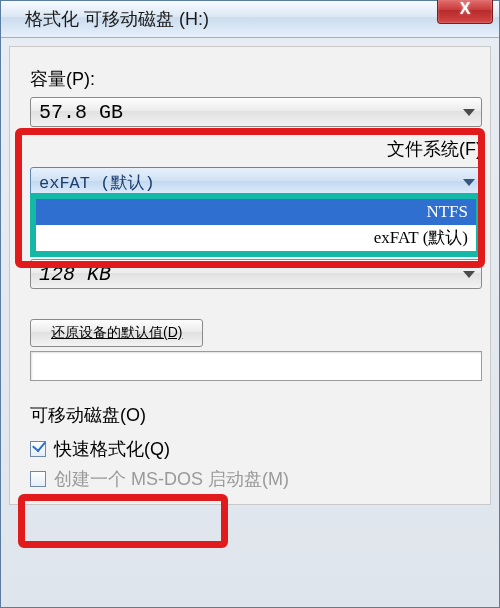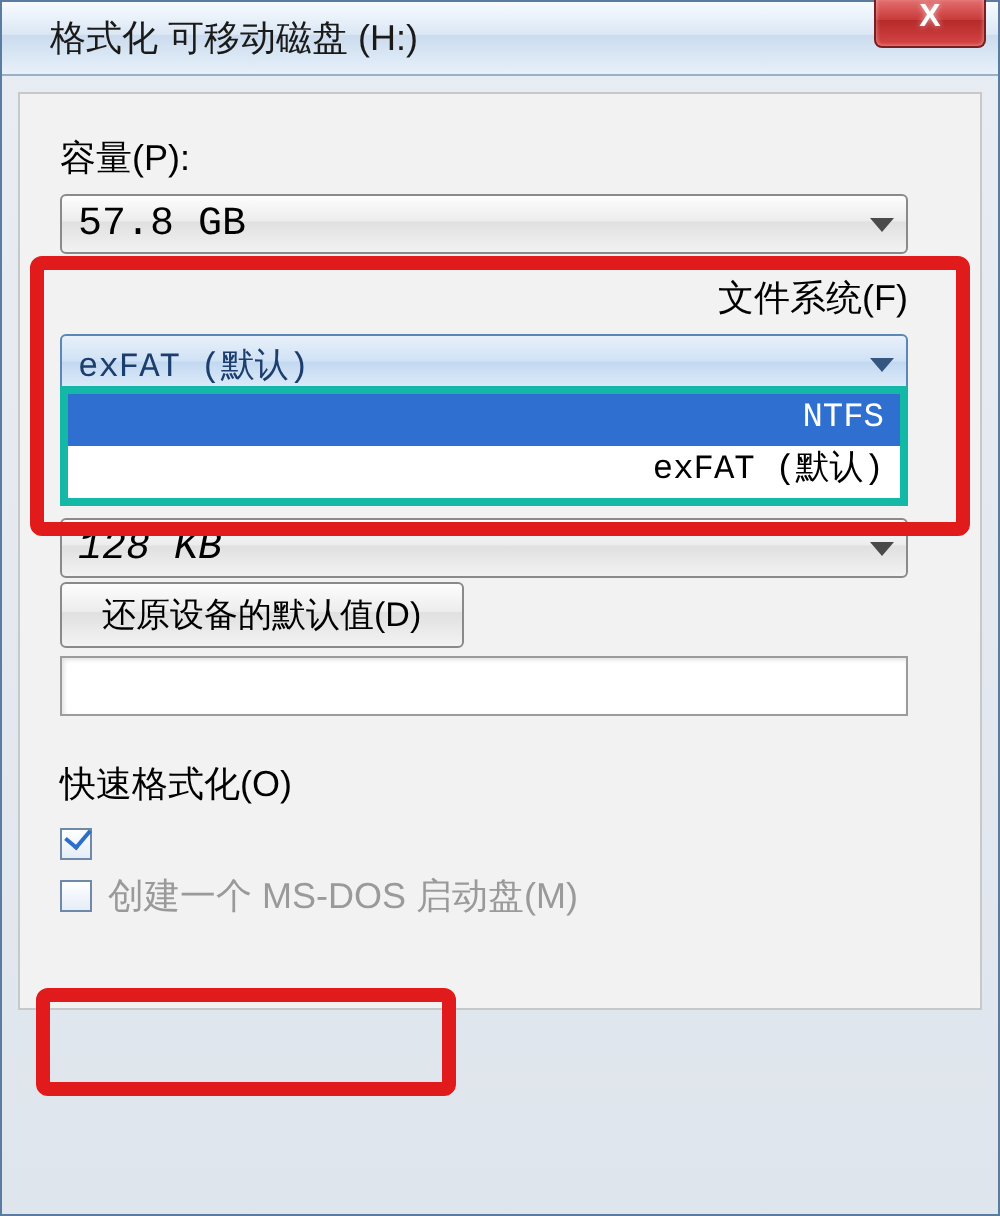--- a/index.html
+++ b/index.html
@@ -45,21 +45,21 @@
     text-align: center;
     font-weight: bold;
     font-size: 16px;
     line-height: 20px;
     text-shadow: 0 0 3px rgba(255,255,255,0.6);
     box-shadow: inset 0 0 2px rgba(255,255,255,0.5);
   }
   .client {
     position: relative;
     margin: 8px;
-    padding: 14px 36px 0 20px;
+    padding: 14px 8px 0 20px;
     background: #f2f2f2;
     border: 1px solid #c8c8c8;
     height: 459px;
     box-sizing: border-box;
   }
   .lbl {
     font-size: 18px;
     color: #000;
     margin-bottom: 6px;
     margin-top: 6px;
@@ -120,51 +120,52 @@
     border-left: 6px solid transparent;
     border-right: 6px solid transparent;
     border-top: 7px solid #35567e;
   }
   .dropdown-list {
     position: absolute;
     left: 0;
     top: 56px;
     width: 100%;
     background: #fff;
-    border: 4px solid #14b8a6;
+    border: 6px solid #14b8a6;
     box-sizing: border-box;
     z-index: 30;
-    font-family: Liberation Mono, monospace;
+    font-family: Liberation Serif, serif;
     font-size: 17px;
   }
   .dropdown-list .opt {
     padding: 2px 8px;
     height: 22px;
     line-height: 22px;
   }
   .dropdown-list .opt.selected {
     background: #2f6fd0;
     color: #fff;
   }
 
   
   .alloc-wrap {
     margin-top: 62px;
     font-style: italic;
   }
 
   .btn {
     display: inline-block;
-    margin-top: 2px;
+    margin-top: 30px;
     margin-bottom: 4px;
     padding: 4px 20px;
     background: linear-gradient(#fdfdfd, #ececec 45%, #e0e0e0 46%, #f3f3f3);
     border: 1px solid #8a8a8a;
     border-radius: 3px;
-    font-size: 17px;
+    font-size: 14px;
+    text-decoration: underline;
   }
 
   .textinput {
     width: 100%;
     height: 30px;
     border: 1px solid #9c9c9c;
     background: #fff;
     box-shadow: inset 1px 1px 2px rgba(0,0,0,0.12);
     box-sizing: border-box;
     padding: 0 6px;
@@ -255,24 +256,25 @@
       </div>
     </div>
 
     
     <div class="btn">还原设备的默认值(D)</div>
 
     
     <input class="textinput" value="" style="">
 
     
-    <div class="lbl" style="margin-top:22px">快速格式化(O)</div>
+    <div class="lbl" style="margin-top:22px">可移动磁盘(O)</div>
 
     <div class="check-row" style="margin-top:10px">
       <span class="chk checked"></span>
+      <span>快速格式化(Q)</span>
     </div>
 
     <div class="check-row dimmed" style="margin-top:6px">
       <span class="chk"></span>
       <span>创建一个 MS-DOS 启动盘(M)</span>
     </div>
 
   </div>
 
   <div class="hl hl1"></div>

